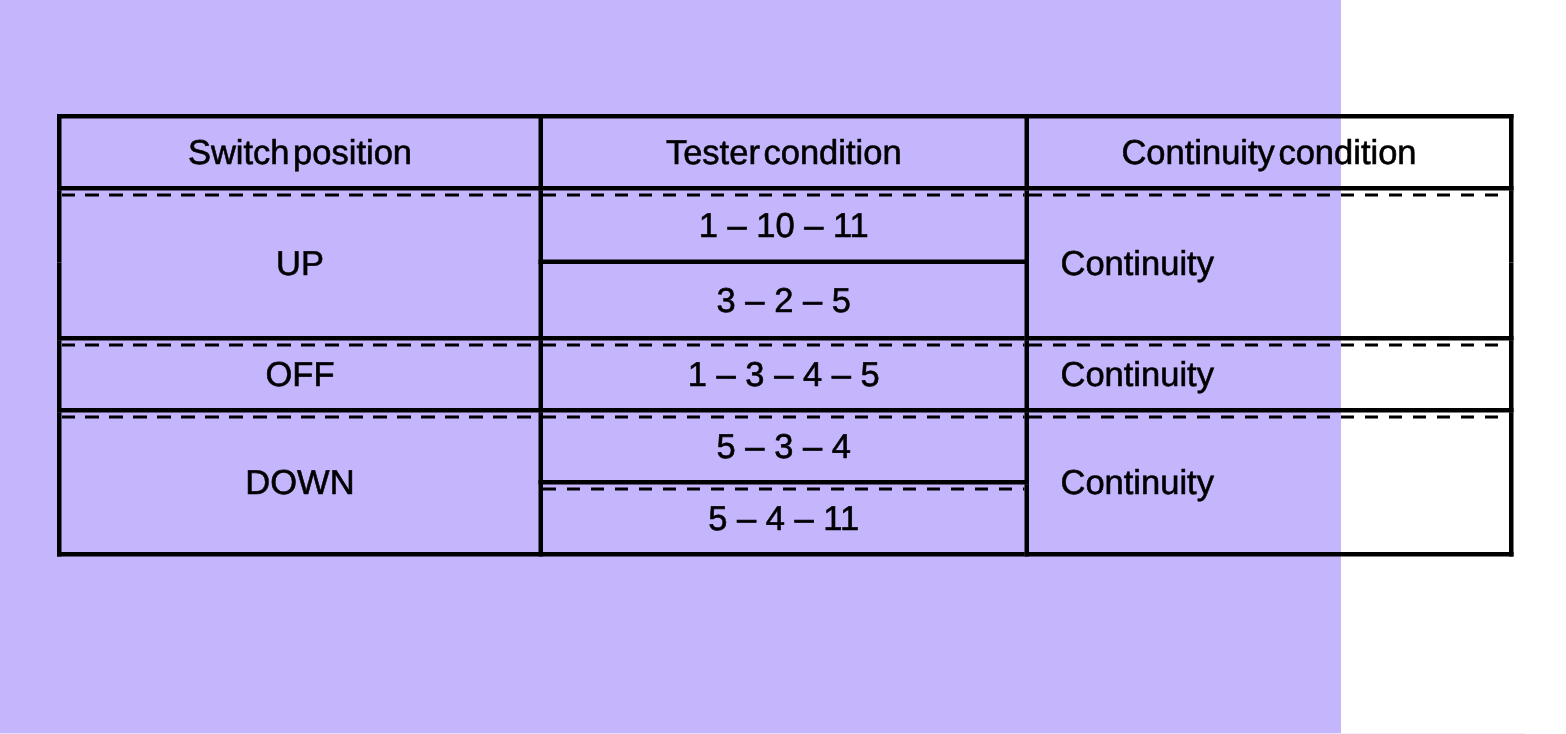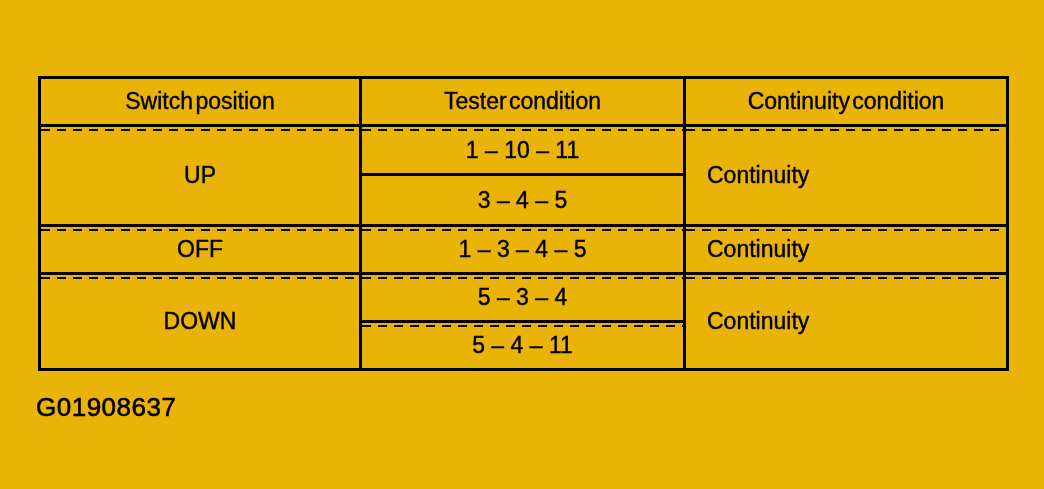--- a/index.html
+++ b/index.html
@@ -7,23 +7,23 @@
     padding: 0;
     width: 1044px;
     height: 489px;
     background: #ffffff;
     overflow: hidden;
     font-family: "Liberation Sans", sans-serif;
     color: #000000;
   }
   .page {
     position: relative;
-    width: 1044px;
+    width: 894px;
     height: 489px;
-    background: #eab308;
+    background: #c4b5fd;
   }
   table.spec-table {
     position: absolute;
     left: 38px;
     top: 76px;
     width: 968px;
     border-collapse: collapse;
     table-layout: fixed;
     border: 3px solid #000000;
   }
@@ -89,33 +89,32 @@
         <th>Continuity condition</th>
       </tr>
     </thead>
     <tbody>
       <tr class="h49">
         <td rowspan="2" class="pos dash">UP</td>
         <td class="conn dash">1 – 10 – 11</td>
         <td rowspan="2" class="cond dash">Continuity</td>
       </tr>
       <tr class="h51">
-        <td class="conn">3 – 4 – 5</td>
+        <td class="conn">3 – 2 – 5</td>
       </tr>
       <tr class="h48">
         <td class="pos dash">OFF</td>
         <td class="conn dash">1 – 3 – 4 – 5</td>
         <td class="cond dash">Continuity</td>
       </tr>
       <tr class="h48">
         <td rowspan="2" class="pos dash">DOWN</td>
         <td class="conn dash">5 – 3 – 4</td>
         <td rowspan="2" class="cond dash">Continuity</td>
       </tr>
       <tr class="h48">
         <td class="conn dash">5 – 4 – 11</td>
       </tr>
     </tbody>
   </table>
 
-  <div class="figure-id">G01908637</div>
 
 </div>
 
 </body></html>

